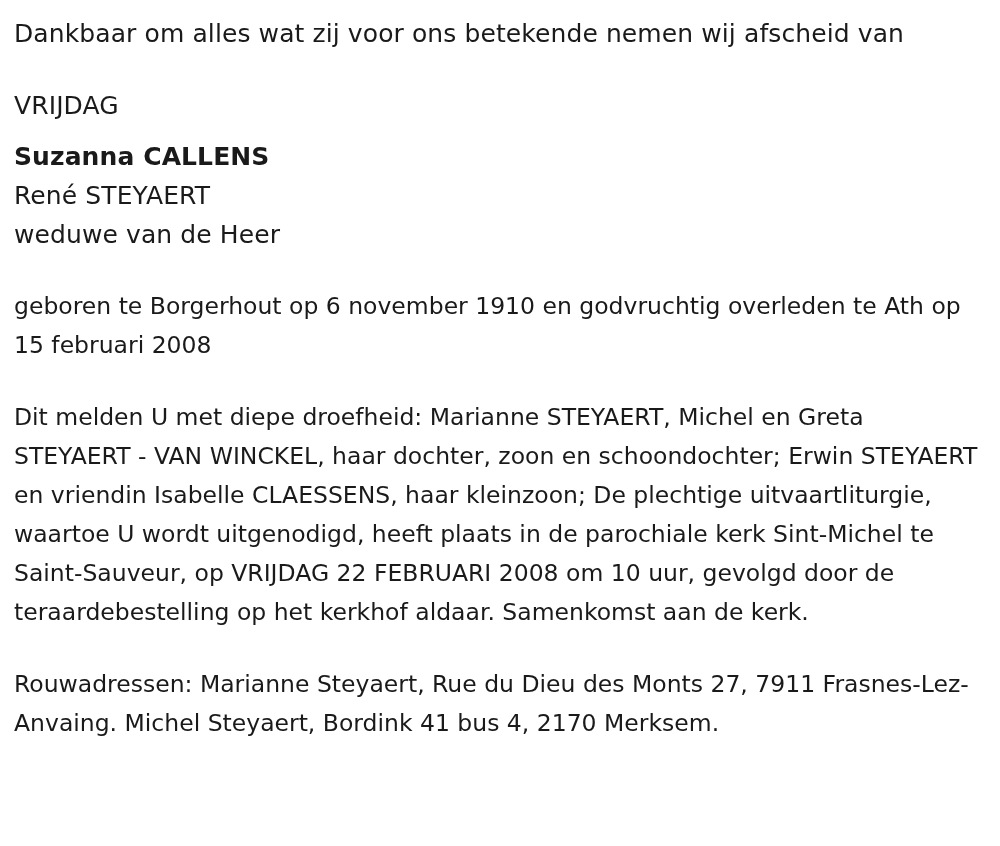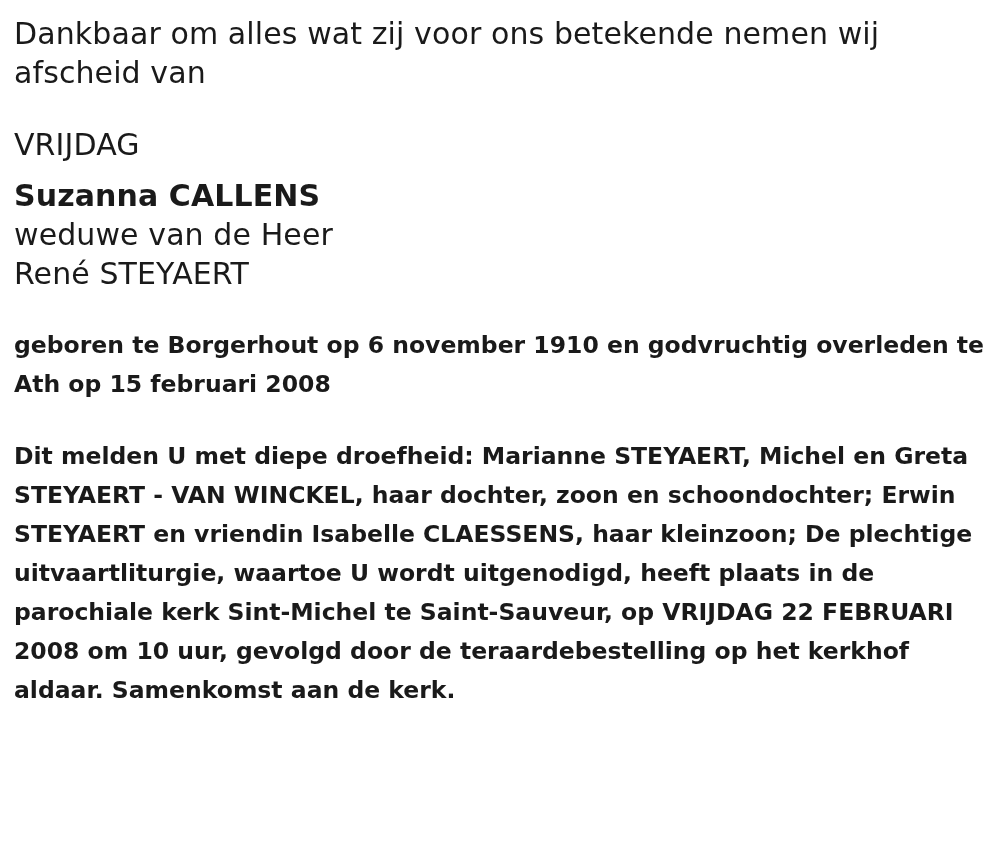--- a/index.html
+++ b/index.html
@@ -14,50 +14,51 @@
     color: #1a1a1a;
     overflow: hidden;
   }
   .page {
     box-sizing: border-box;
     width: 1000px;
     height: 846px;
     padding: 14px 14px 0 14px;
   }
   .line {
-    font-size: 30px;
+    font-size: 25px;
     line-height: 39px;
     letter-spacing: 0.1px;
     white-space: pre-wrap;
   }
   .block {
     margin: 0;
   }
   .gap-md { height: 33px; }
   .strong { font-weight: bold; margin-top: 12px; }
-  .para { font-size: 23.5px; line-height: 39px; font-weight: bold; }
+  .para { font-size: 23.5px; line-height: 39px; }
 </style>
 </head>
 <body>
 
 <div class="page">
 
   <p class="line block">Dankbaar om alles wat zij voor ons betekende nemen wij afscheid van</p>
 
   <div class="gap-md"></div>
 
   <p class="line block">VRIJDAG</p>
   <p class="line block strong">Suzanna CALLENS</p>
+  <p class="line block">René STEYAERT</p>
   <p class="line block">weduwe van de Heer</p>
-  <p class="line block">René STEYAERT</p>
 
   <div class="gap-md"></div>
 
   <p class="para block">geboren te Borgerhout op 6 november 1910 en godvruchtig overleden te Ath op 15 februari 2008</p>
 
   <div class="gap-md"></div>
 
   <p class="para block">Dit melden U met diepe droefheid: Marianne STEYAERT, Michel en Greta STEYAERT - VAN WINCKEL, haar dochter, zoon en schoondochter; Erwin STEYAERT en vriendin Isabelle CLAESSENS, haar kleinzoon; De plechtige uitvaartliturgie, waartoe U wordt uitgenodigd, heeft plaats in de parochiale kerk Sint-Michel te Saint-Sauveur, op VRIJDAG 22 FEBRUARI 2008 om 10 uur, gevolgd door de teraardebestelling op het kerkhof aldaar. Samenkomst aan de kerk.</p>
 
   <div class="gap-md"></div>
 
+  <p class="para block">Rouwadressen: Marianne Steyaert, Rue du Dieu des Monts 27, 7911 Frasnes-Lez-Anvaing. Michel Steyaert, Bordink 41 bus 4, 2170 Merksem.</p>
 
 </div>
 
 </body></html>

